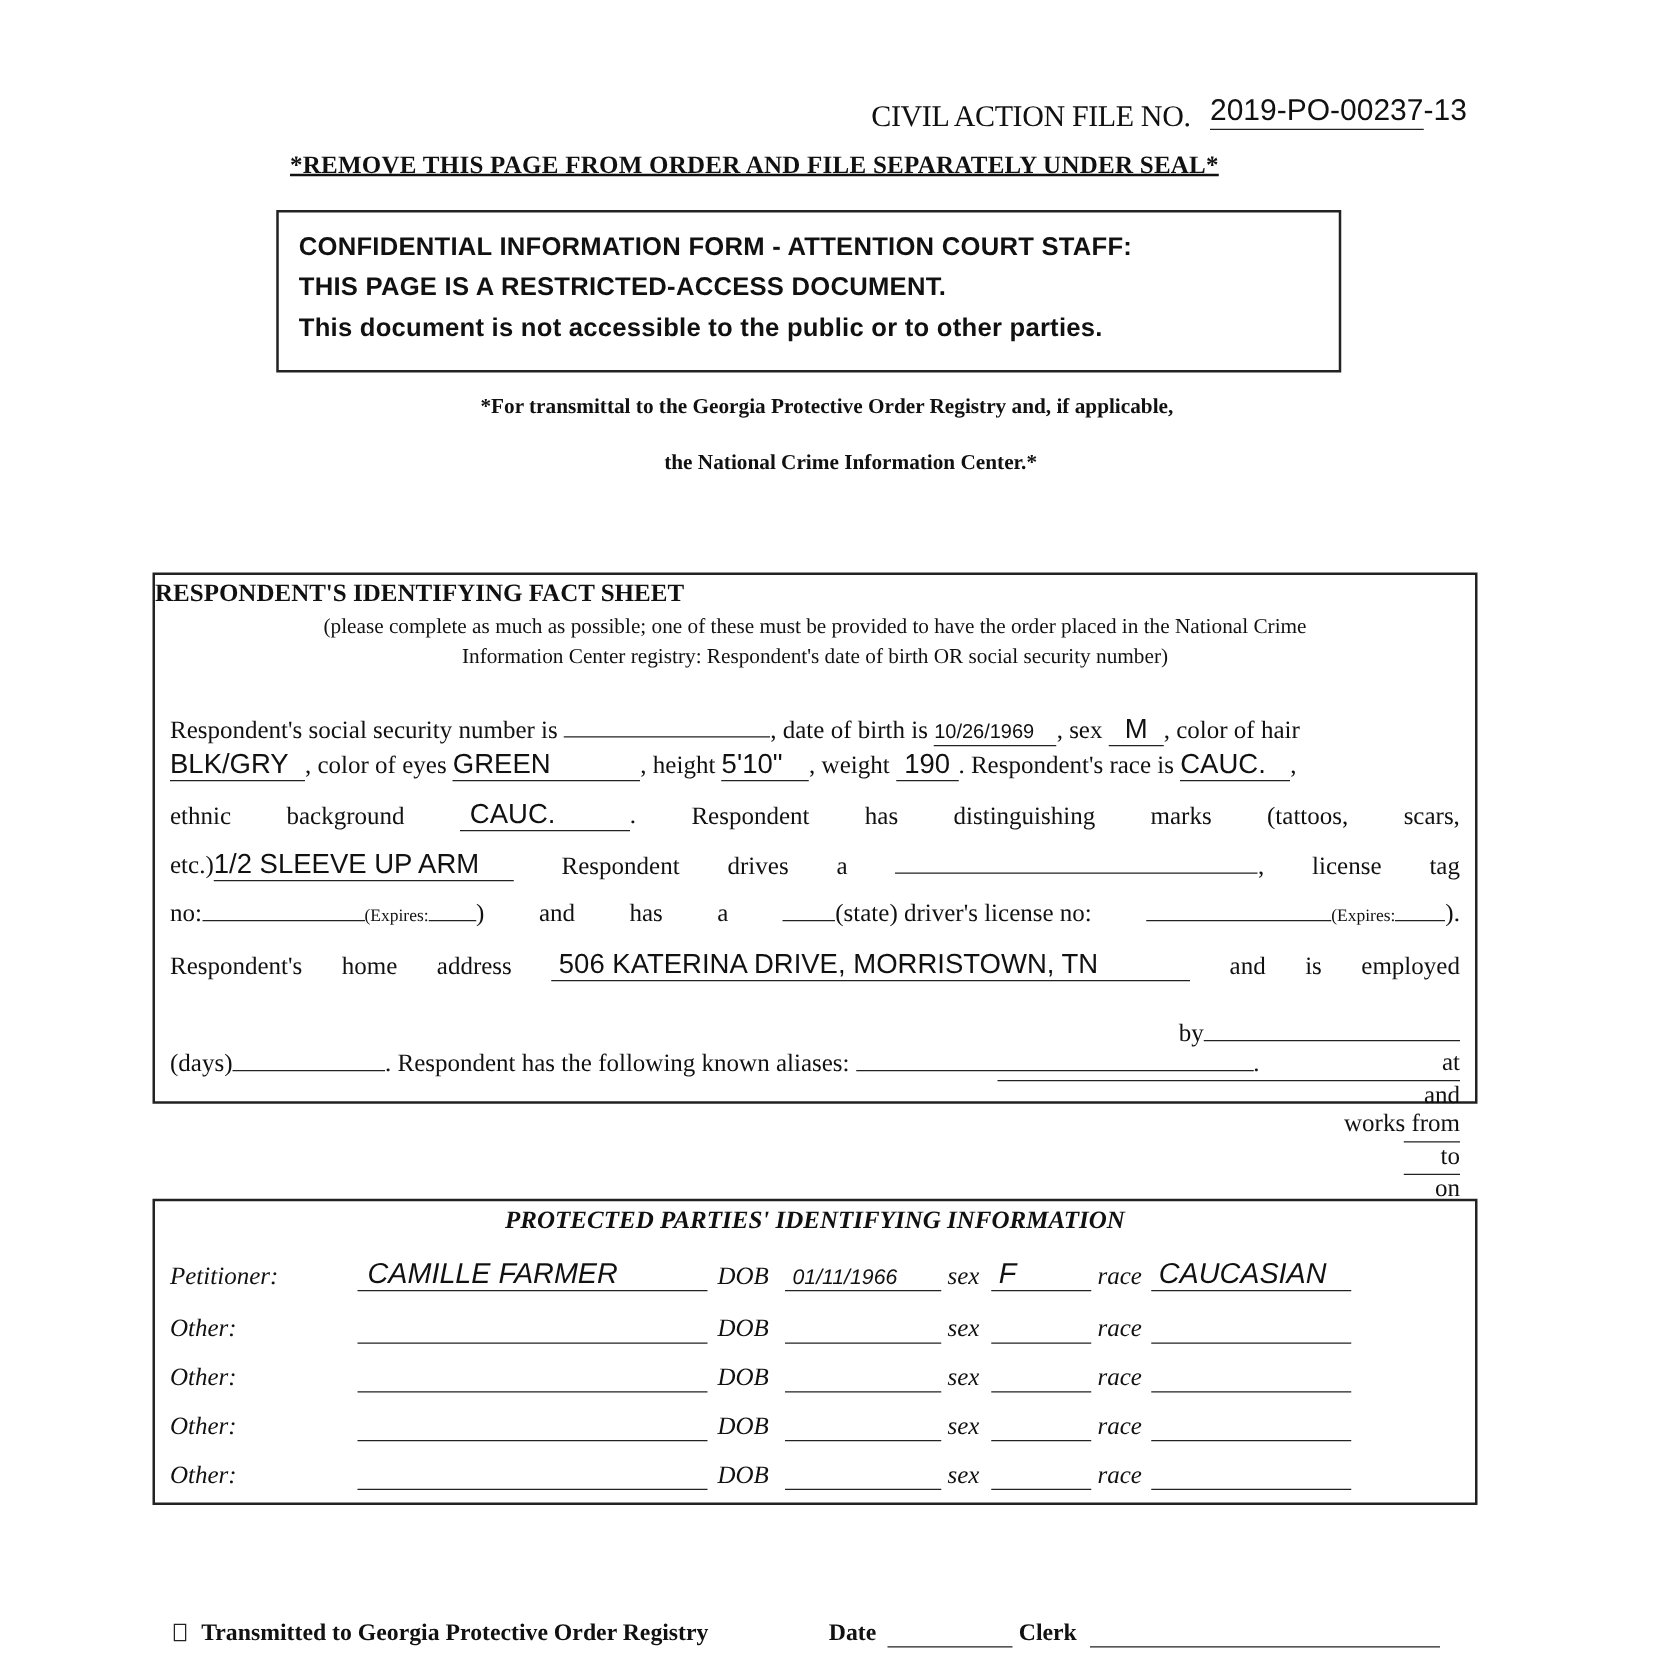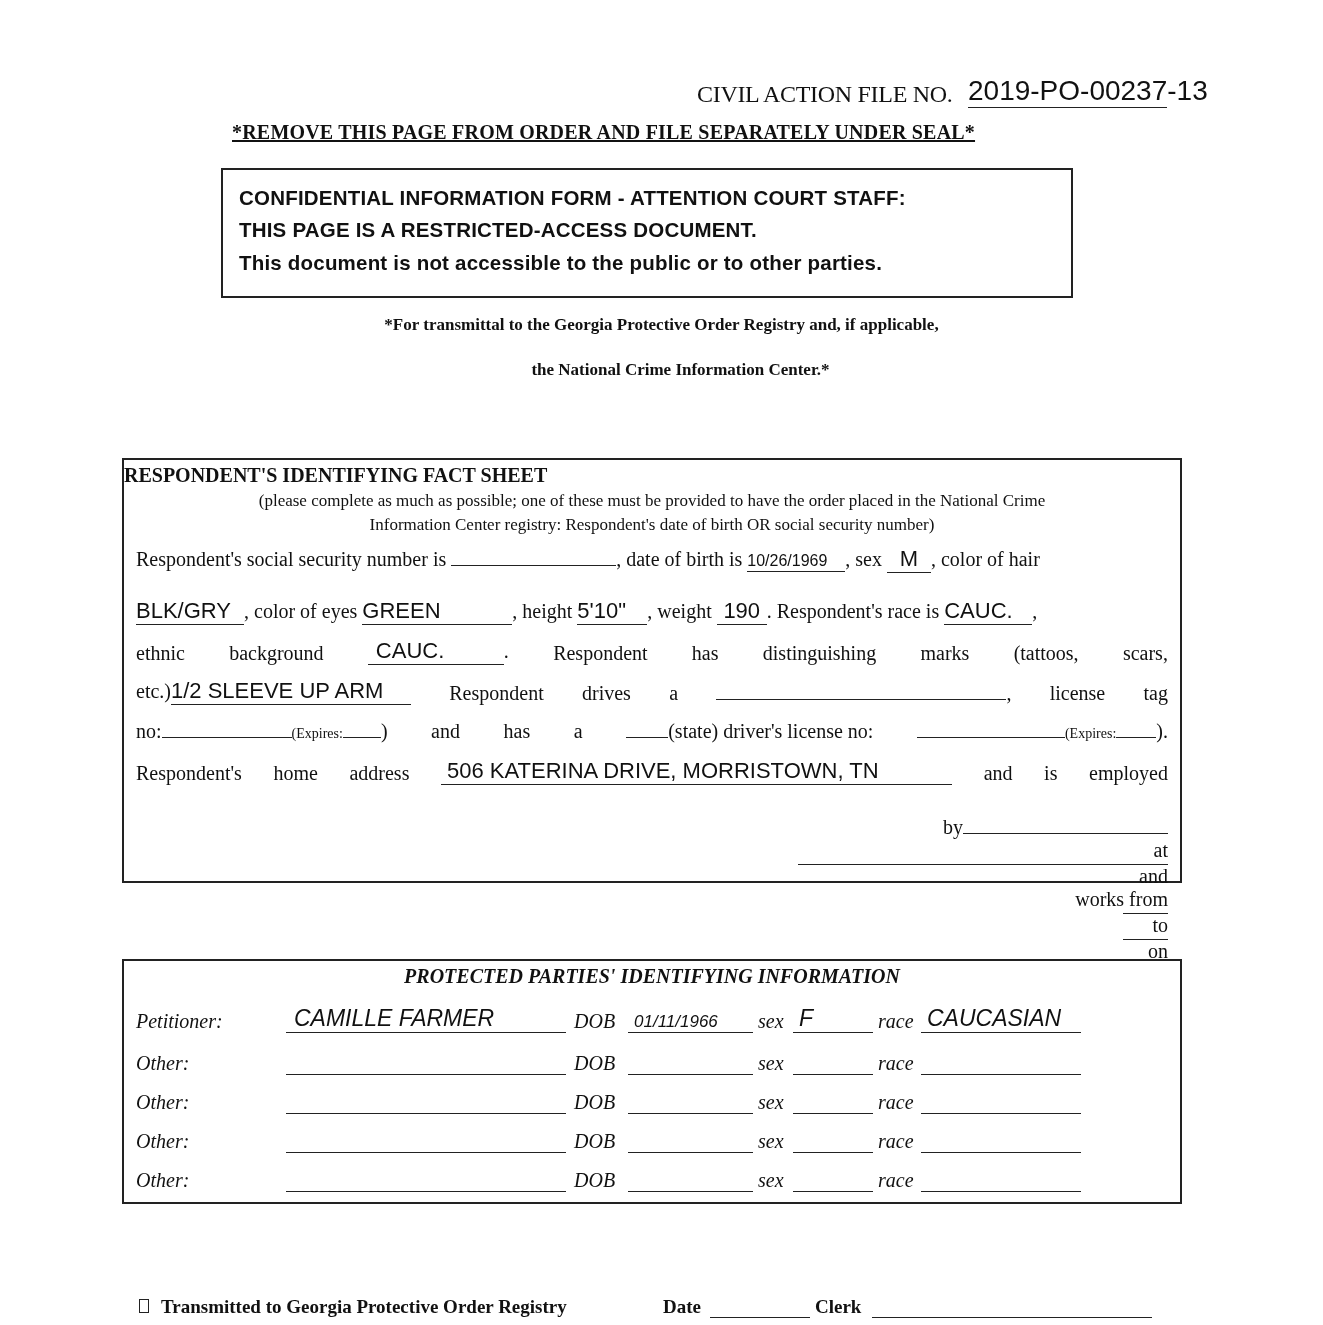--- a/index.html
+++ b/index.html
@@ -2,21 +2,21 @@
 <html><head>
 <meta charset="utf-8">
 <style>
   html, body { margin: 0; padding: 0; background: #ffffff; }
   body { width: 1323px; height: 1325px; position: relative; overflow: hidden; color: #111; font-family: "Liberation Serif", serif; }
   .abs { position: absolute; margin-top: 31px; }
   .sans { font-family: "Liberation Sans", sans-serif; }
   .fill { font-family: "Liberation Sans", sans-serif; display: inline-block; border-bottom: 1.5px solid #222; text-align: left; line-height: 1; padding-bottom: 2px; }
 
   #file-no-label { left: 697px; top: 50px; font-size: 24px; letter-spacing: -0.3px; }
-  #file-no-value { left: 968px; top: 44px; font-size: 28px; }
+  #file-no-value { left: 968px; top: 44px; font-size: 24px; }
   #file-no-value .u { border-bottom: 1.5px solid #222; padding-bottom: 1px; }
 
   #seal-notice { left: 232px; top: 90px; font-size: 20px; font-weight: bold; text-decoration: underline; letter-spacing: 0.2px; }
 
   #confidential-box { left: 221px; top: 137px; width: 852px; height: 130px; border: 2.5px solid #222; box-sizing: border-box; }
   #confidential-box .l { position: absolute; left: 16px; font-family: "Liberation Sans", sans-serif; font-weight: bold; font-size: 20.5px; letter-spacing: 0.2px; white-space: nowrap; }
 
   .transmittal { position: absolute; width: 1323px; left: 0; text-align: center; font-weight: bold; font-size: 17px; }
 
   #respondent-box { left: 122px; top: 427px; width: 1060px; height: 425px; border: 2.5px solid #222; box-sizing: border-box; }
@@ -58,21 +58,21 @@
 </div>
 
 <div class="transmittal" style="top:315px;">*For transmittal to the Georgia Protective Order Registry and, if applicable,</div>
 <div class="transmittal" style="top:360px;margin-left:19px;">the National Crime Information Center.*</div>
 
 <div class="abs" id="respondent-box">
   <div id="respondent-title">RESPONDENT'S IDENTIFYING FACT SHEET</div>
   <div class="resp-sub" style="top:31px;">(please complete as much as possible; one of these must be provided to have the order placed in the National Crime</div>
   <div class="resp-sub" style="top:55px;">Information Center registry: Respondent's date of birth OR social security number)</div>
 
-  <div class="row" style="top:88px;">
+  <div class="row" style="top:112px;">
     <span class="grp">
       <span>Respondent's social security number is</span>
       <span class="fill" style="width:165px;"></span><span>, date of birth is</span>
       <span class="fill" style="width:98px;font-size:16px;">10/26/1969</span><span>, sex</span>
       <span class="fill" style="width:44px;text-align:center;font-size:22px;">M</span><span>, color of hair</span>
     </span>
   </div>
 
   <div class="row" style="top:140px;">
     <span class="grp">
@@ -130,20 +130,23 @@
     <span>at</span>
     <span class="fill" style="width:370px;"></span>
     <span>and</span>
     <span>works from</span>
     <span class="fill" style="width:45px;"></span>
     <span>to</span>
     <span class="fill" style="width:45px;"></span>
     <span>on</span>
   </div>
 
+  <div class="row" style="top:380px;justify-content:flex-start;">
+    <span class="grp"><span>(days)</span><span class="fill" style="width:122px;"></span><span>. Respondent has the following known aliases:</span>&nbsp;<span class="fill" style="width:318px;"></span><span>.</span></span>
+  </div>
 </div>
 
 <div class="abs" id="protected-box">
   <div id="protected-title">PROTECTED PARTIES' IDENTIFYING INFORMATION</div>
 
   <div class="prow" style="top:42px;">
     <span class="pname">Petitioner:</span>
     <span class="fill name-line" style="font-size:23px;padding-left:8px;box-sizing:border-box;">CAMILLE FARMER</span>
     <span class="dob-lbl">DOB</span>
     <span class="fill dob-line" style="font-size:17px;padding-left:6px;box-sizing:border-box;">01/11/1966</span>

